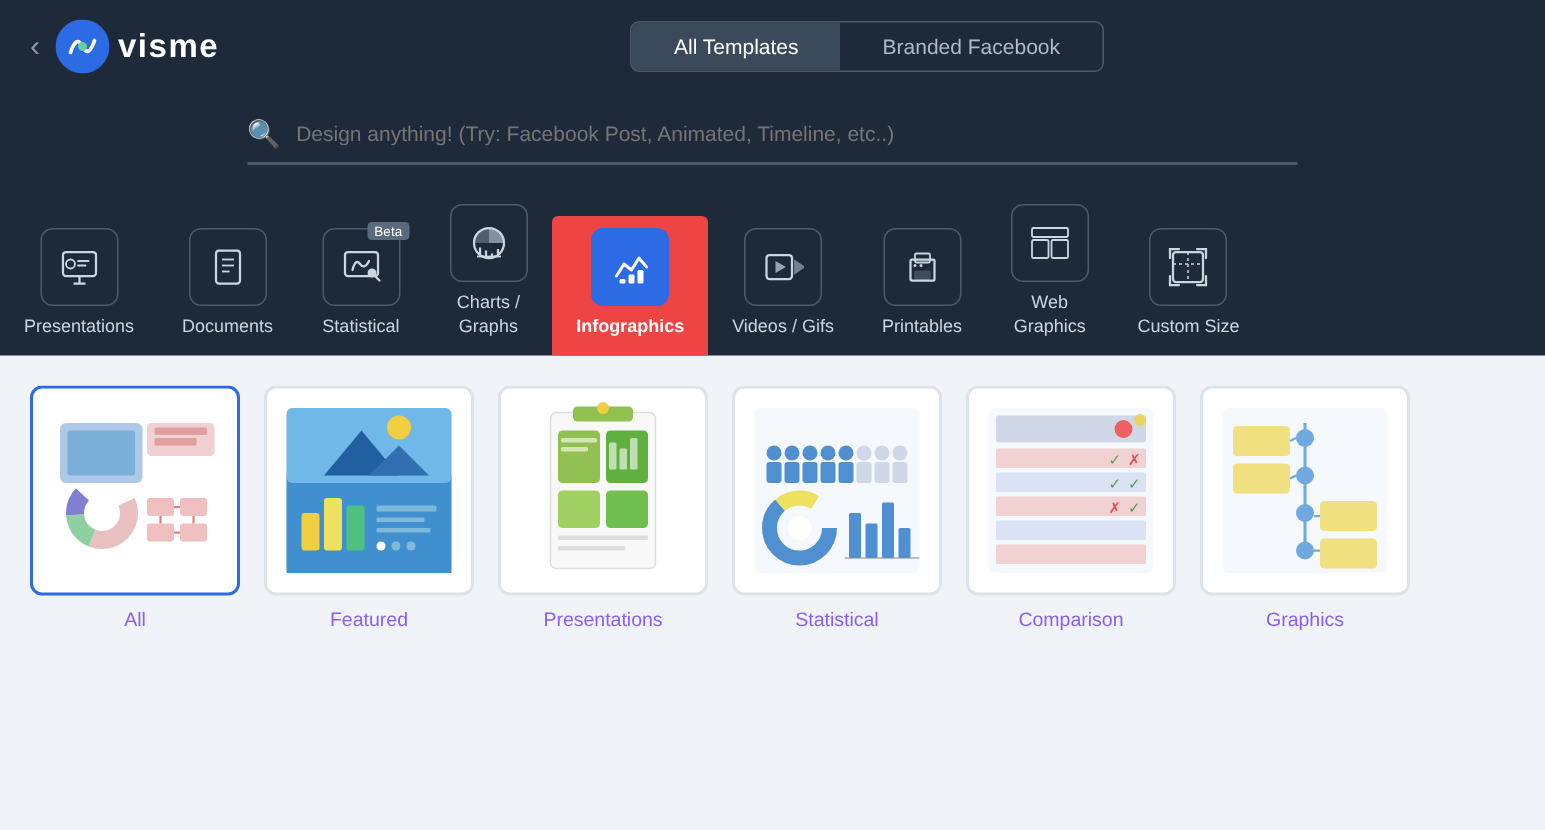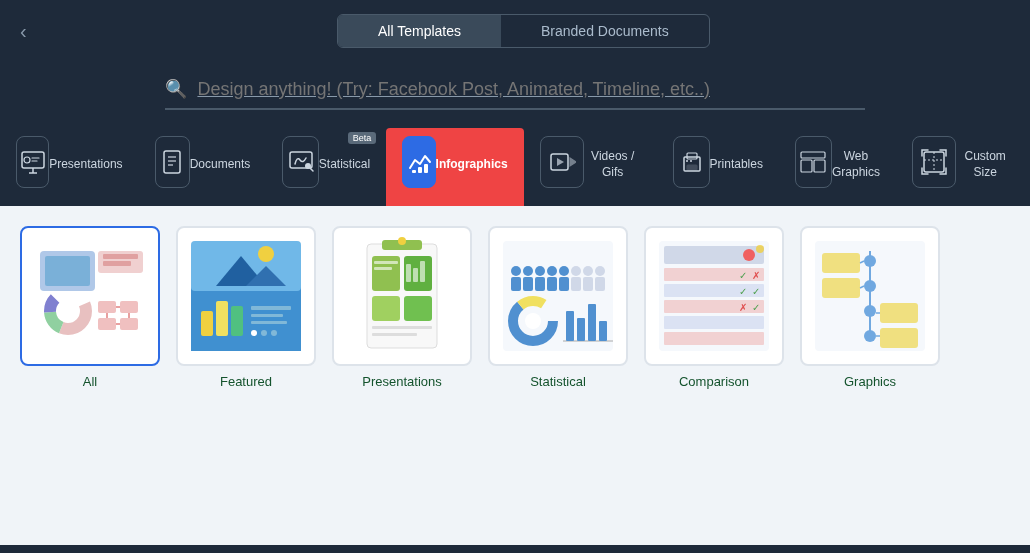--- a/index.html
+++ b/index.html
@@ -41,21 +41,21 @@
       letter-spacing: 1px;
     }
     .tab-group {
       display: flex;
       margin: 0 auto;
       border: 1px solid #4a5a6a;
       border-radius: 6px;
       overflow: hidden;
     }
     .tab-btn {
-      padding: 8px 40px;
+      padding: 8px 28px;
       font-size: 14px;
       cursor: pointer;
       border: none;
       outline: none;
     }
     .tab-btn.active {
       background: #3a4a5a;
       color: #fff;
     }
     .tab-btn.inactive {
@@ -78,39 +78,38 @@
     }
     .search-icon {
       color: #8899aa;
       font-size: 18px;
       margin-right: 10px;
     }
     .search-input {
       background: transparent;
       border: none;
       color: #8899aa;
-      font-size: 18px;
+      font-size: 14px;
       width: 100%;
       outline: none;
-      text-decoration: underline;
     }
 
     
     .category-nav {
       background: #1e2a3a;
       display: flex;
       align-items: flex-end;
       padding: 8px 0 0;
       overflow-x: auto;
       scrollbar-width: none;
     }
     .category-nav::-webkit-scrollbar { display: none; }
     .cat-item {
       display: flex;
-      flex-direction: row;
+      flex-direction: column;
       align-items: center;
       padding: 8px 16px 12px;
       cursor: pointer;
       min-width: 85px;
       border-radius: 4px 4px 0 0;
       position: relative;
     }
     .cat-item.active {
       background: #ef4444;
     }
@@ -188,32 +187,40 @@
     .template-card.selected .template-thumb {
       border: 2px solid #2d6be4;
     }
     .template-thumb svg {
       width: 120px;
       height: 120px;
     }
     .template-name {
       margin-top: 8px;
       font-size: 13px;
-      color: #14532d;
+      color: #8b5cf6;
       text-align: center;
     }
   </style>
 </head>
 <body>
 
 <div class="header">
   <div class="back-btn">‹</div>
+  <div class="logo-wrap">
+    <svg class="logo-icon" viewBox="0 0 36 36">
+      <circle cx="18" cy="18" r="18" fill="#2d6be4"></circle>
+      <path d="M10 22 Q14 10 18 18 Q22 26 26 14" stroke="white" stroke-width="2.5" fill="none" stroke-linecap="round"></path>
+      <circle cx="18" cy="18" r="3" fill="#60d0a0"></circle>
+    </svg>
+    <span class="logo-text">visme</span>
+  </div>
   <div class="tab-group">
     <button class="tab-btn active">All Templates</button>
-    <button class="tab-btn inactive">Branded Documents</button>
+    <button class="tab-btn inactive">Branded Facebook</button>
   </div>
 </div>
 
 <div class="search-area">
   <div class="search-bar">
     <span class="search-icon">🔍</span>
     <input class="search-input" type="text" placeholder="Design anything! (Try: Facebook Post, Animated, Timeline, etc..)" style="">
   </div>
 </div>
 
@@ -250,20 +257,35 @@
       <svg viewBox="0 0 28 28" fill="none">
         <rect x="3" y="4" width="22" height="16" rx="2" stroke="#ccd6e0" stroke-width="1.5" fill="none"></rect>
         <path d="M8 16 Q10 8 13 12 Q16 16 19 10" stroke="#ccd6e0" stroke-width="1.5" fill="none" stroke-linecap="round"></path>
         <circle cx="21" cy="18" r="3" fill="#ccd6e0"></circle>
         <line x1="23" y1="20" x2="26" y2="23" stroke="#ccd6e0" stroke-width="1.5" stroke-linecap="round"></line>
       </svg>
     </div>
     <span class="cat-label">Statistical</span>
   </div>
 
+  <div class="cat-item">
+    <div class="cat-icon-wrap">
+      <svg viewBox="0 0 28 28" fill="none">
+        <circle cx="14" cy="14" r="10" stroke="#ccd6e0" stroke-width="1.5" fill="none"></circle>
+        <path d="M14 14 L14 4 A10 10 0 0 1 24 14 Z" fill="#ccd6e0" opacity="0.6"></path>
+        <path d="M14 14 L4 14 A10 10 0 0 1 14 4 Z" fill="#ccd6e0" opacity="0.3"></path>
+        <line x1="6" y1="23" x2="22" y2="23" stroke="#ccd6e0" stroke-width="1.2"></line>
+        <line x1="8" y1="17" x2="8" y2="23" stroke="#ccd6e0" stroke-width="1.5"></line>
+        <line x1="12" y1="19" x2="12" y2="23" stroke="#ccd6e0" stroke-width="1.5"></line>
+        <line x1="16" y1="21" x2="16" y2="23" stroke="#ccd6e0" stroke-width="1.5"></line>
+        <line x1="20" y1="18" x2="20" y2="23" stroke="#ccd6e0" stroke-width="1.5"></line>
+      </svg>
+    </div>
+    <span class="cat-label">Charts /<br>Graphs</span>
+  </div>
 
   <div class="cat-item active">
     <div class="cat-icon-wrap">
       <svg viewBox="0 0 28 28" fill="none">
         <polyline points="5,20 10,12 15,16 20,8 25,14" stroke="white" stroke-width="2" fill="none" stroke-linecap="round" stroke-linejoin="round"></polyline>
         <rect x="7" y="22" width="4" height="3" fill="white" rx="1"></rect>
         <rect x="13" y="19" width="4" height="6" fill="white" rx="1"></rect>
         <rect x="19" y="16" width="4" height="9" fill="white" rx="1"></rect>
       </svg>
     </div>

